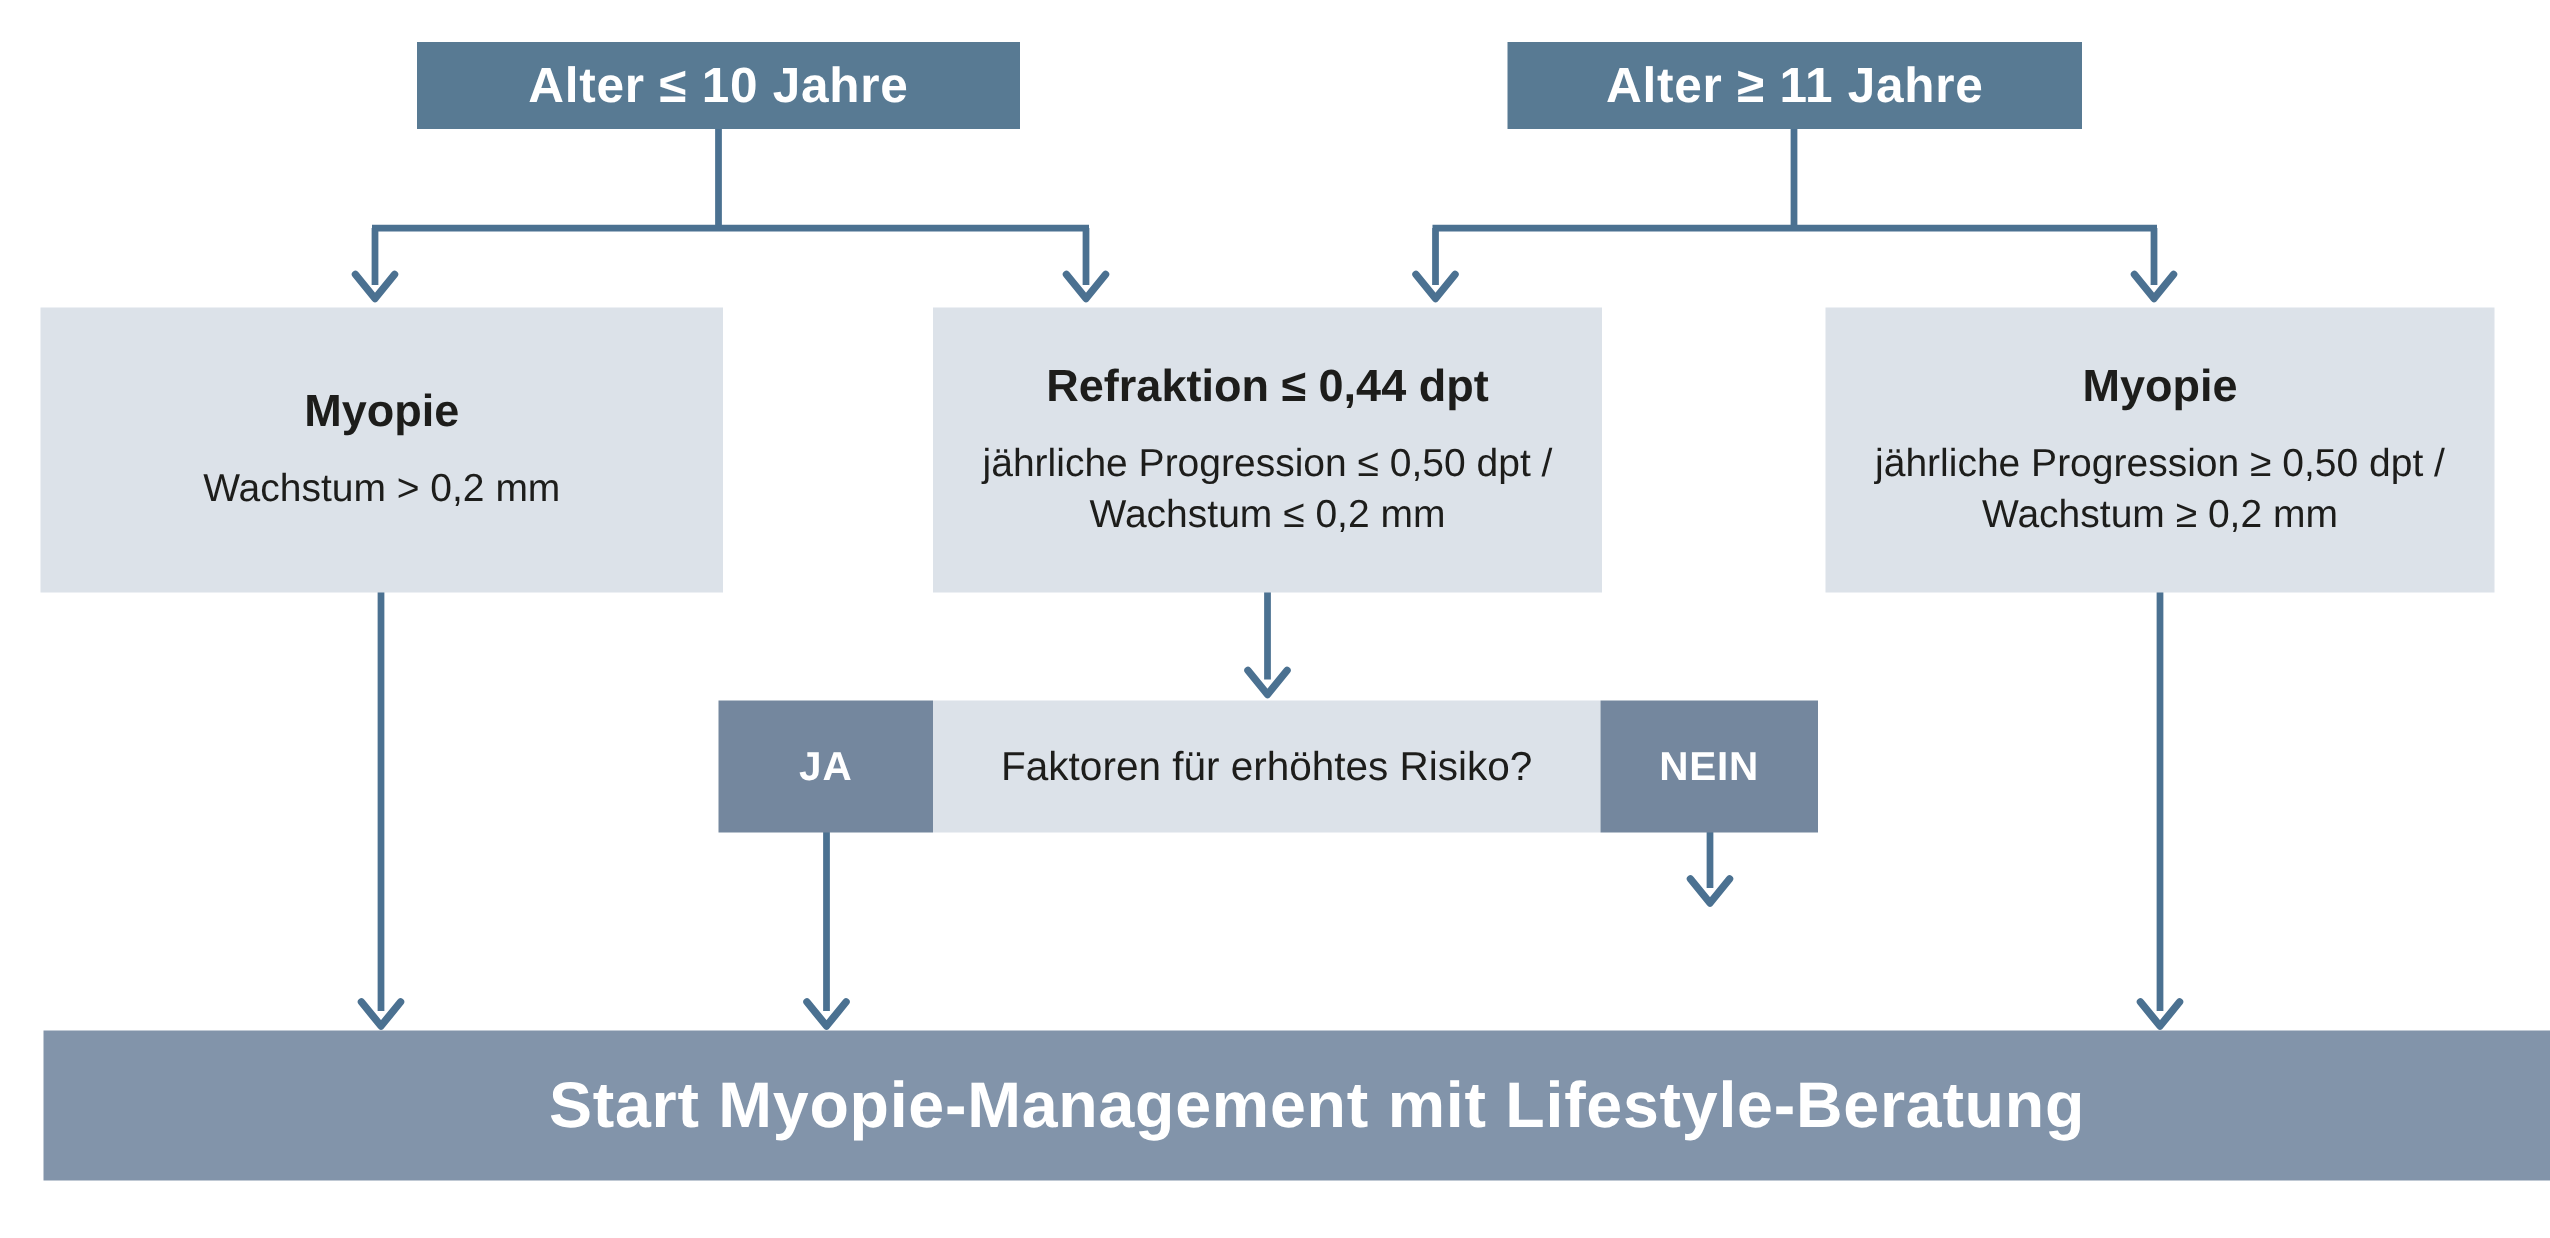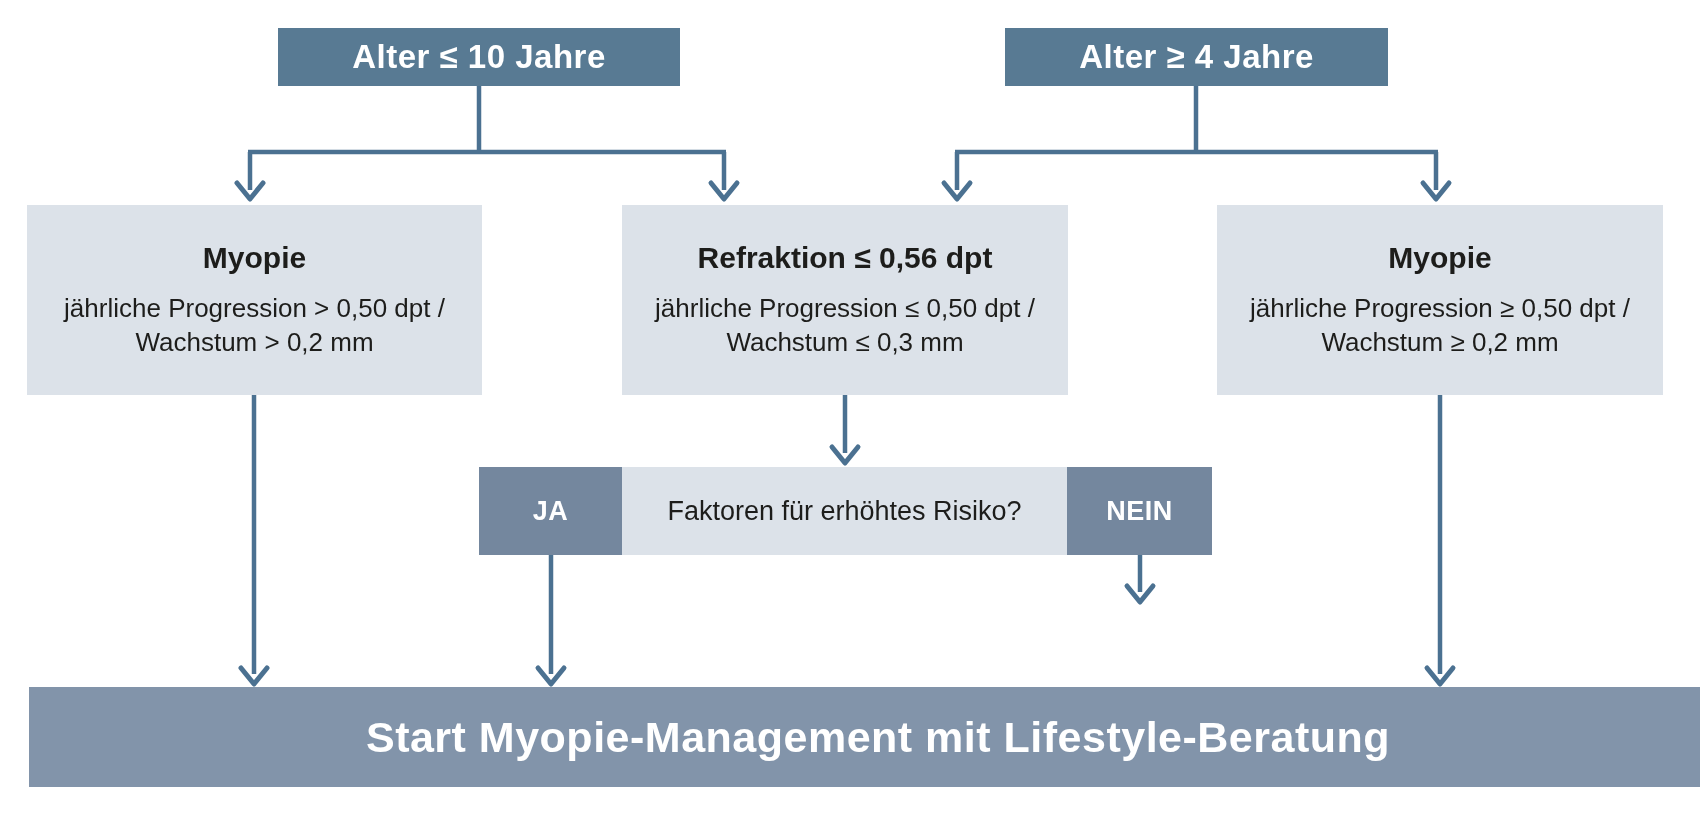--- a/index.html
+++ b/index.html
@@ -67,33 +67,32 @@
     <path class="head" d="M538 668 L551 684 L564 668"></path>
 
     <path class="shaft" d="M1140 542 L1140 592"></path>
     <path class="head" d="M1127 586 L1140 602 L1153 586"></path>
   </svg>
 
   <div class="box hdr hdr-l">
     <span>Alter ≤ 10 Jahre</span>
   </div>
   <div class="box hdr hdr-r">
-    <span>Alter ≥ 4 Jahre</span>
+    <span>Alter ≥ 11 Jahre</span>
   </div>
 
   <div class="box cond cond-a">
     <div class="cond-title">Myopie</div>
-    <div class="cond-line">jährliche Progression &gt; 0,50 dpt /</div>
     <div class="cond-line">Wachstum &gt; 0,2 mm</div>
   </div>
 
   <div class="box cond cond-b">
-    <div class="cond-title">Refraktion ≤ 0,56 dpt</div>
+    <div class="cond-title">Refraktion ≤ 0,44 dpt</div>
     <div class="cond-line">jährliche Progression ≤ 0,50 dpt /</div>
-    <div class="cond-line">Wachstum ≤ 0,3 mm</div>
+    <div class="cond-line">Wachstum ≤ 0,2 mm</div>
   </div>
 
   <div class="box cond cond-c">
     <div class="cond-title">Myopie</div>
     <div class="cond-line">jährliche Progression ≥ 0,50 dpt /</div>
     <div class="cond-line">Wachstum ≥ 0,2 mm</div>
   </div>
 
   <div class="box dec dec-tag dec-yes">
     <span>JA</span>

